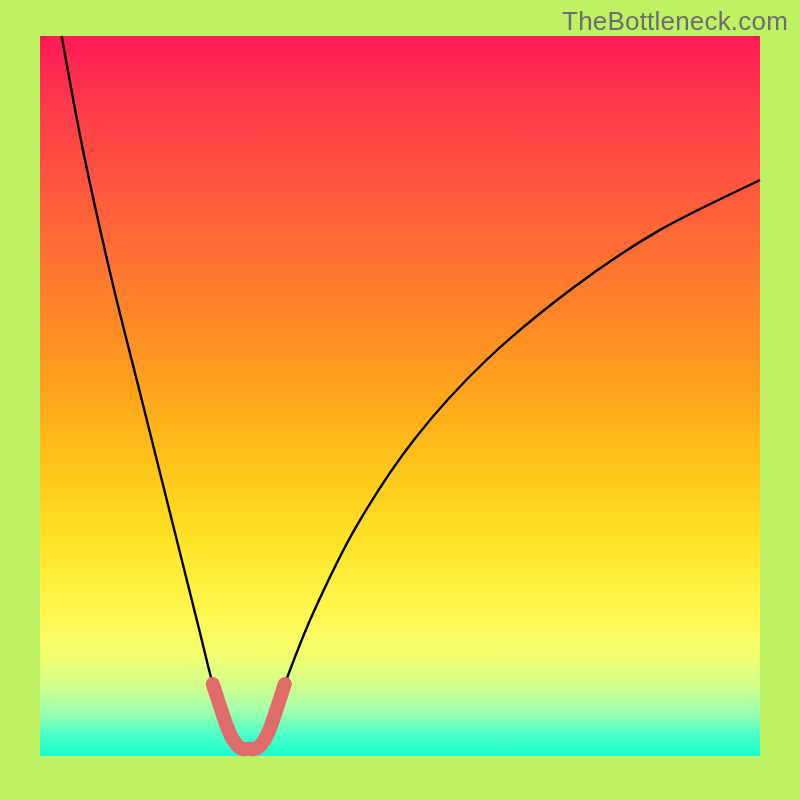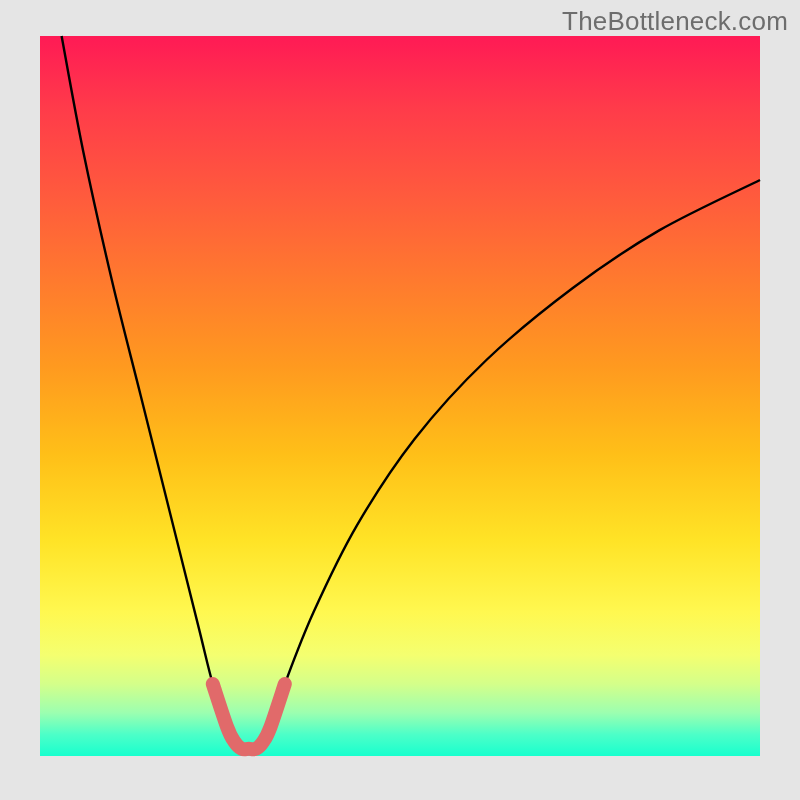--- a/index.html
+++ b/index.html
@@ -10,21 +10,21 @@
     background: #000;
     overflow: hidden;
     font-family: Arial, Helvetica, sans-serif;
   }
   .frame {
     position: absolute;
     left: 0;
     top: 0;
     width: 800px;
     height: 800px;
-    background: #e5e5e5;
+    background: #bef264;
   }
   .plot {
     position: absolute;
     left: 40px;
     top: 36px;
     width: 720px;
     height: 720px;
     background: linear-gradient(to bottom,
       #ff1a55 0%,
       #ff3b4a 10%,

